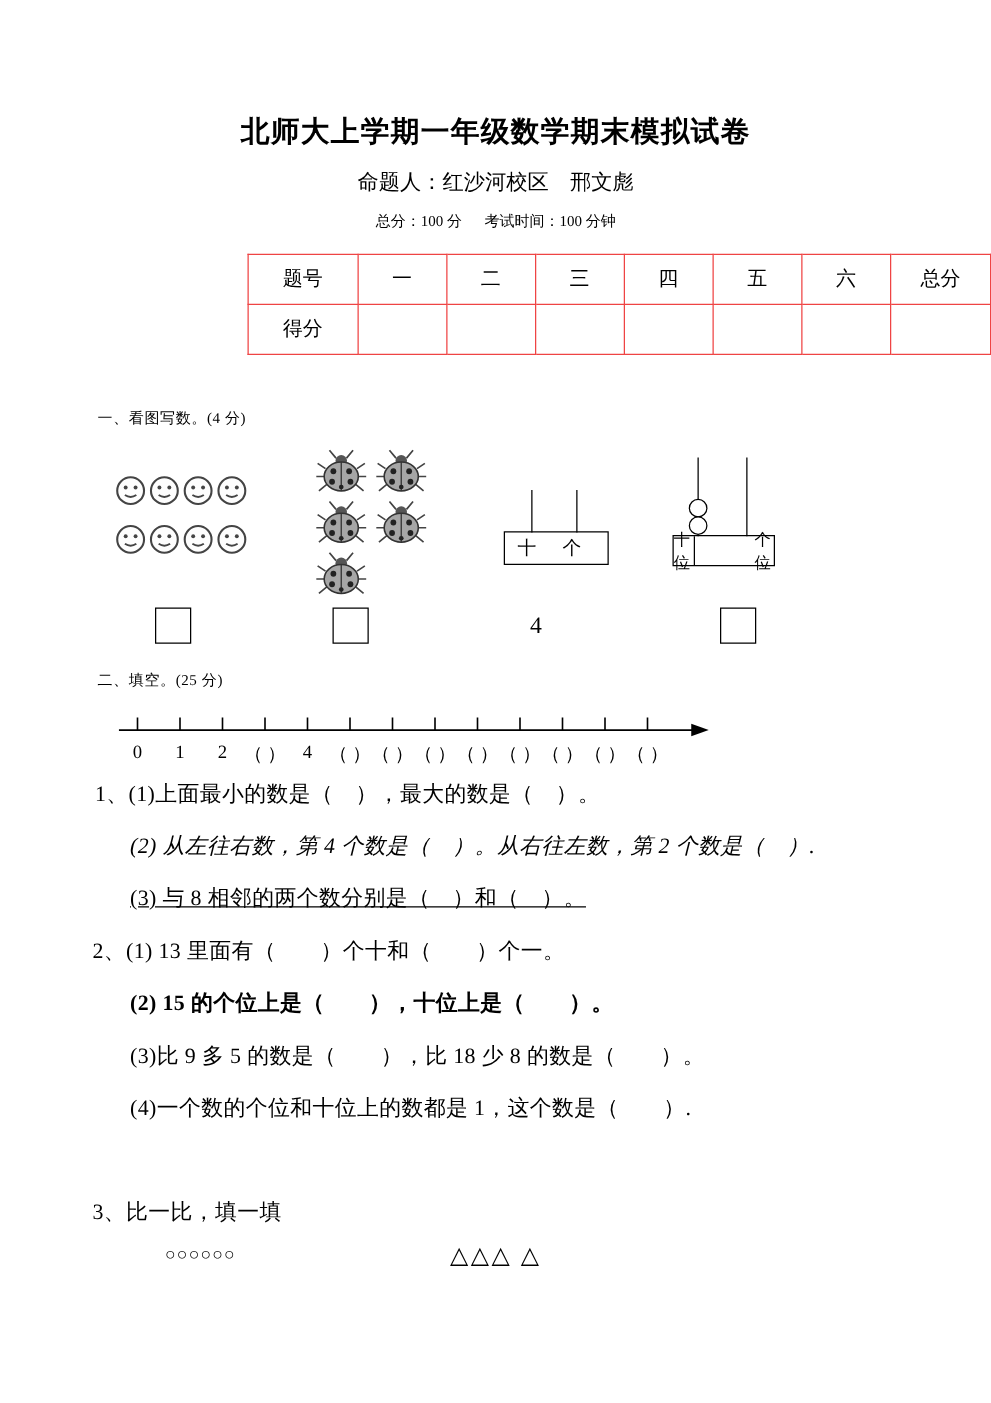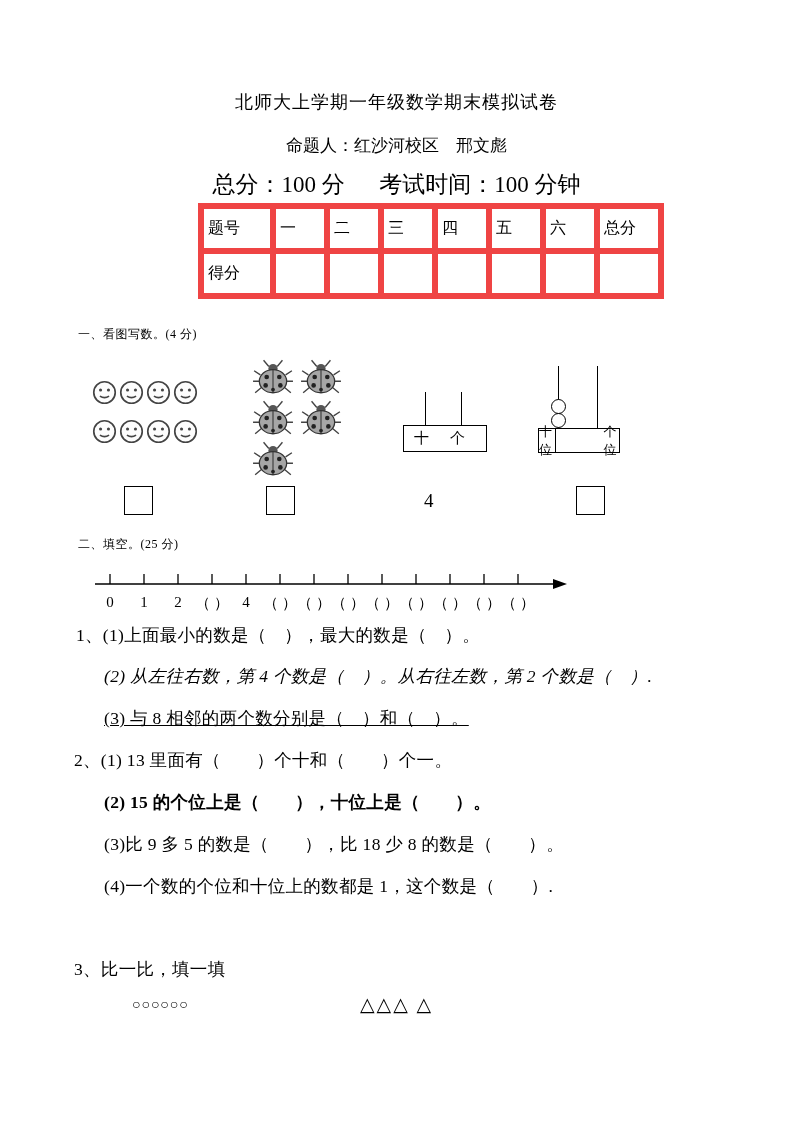--- a/index.html
+++ b/index.html
@@ -7,40 +7,41 @@
     position:relative;
     width:793px;height:1122px;
     margin:0 auto;
     background:#ffffff;
     font-family:"Liberation Serif","DejaVu Serif",serif;
     color:#000;
     overflow:hidden;
   }
   .title{
     position:absolute;top:90px;left:0;width:100%;
-    text-align:center;font-size:18px;font-weight:normal;margin:0;
+    text-align:center;font-size:23px;font-weight:bold;margin:0;
     letter-spacing:1px;
   }
   .proposer{
     position:absolute;top:134px;left:0;width:100%;
     text-align:center;font-size:17px;
   }
   .score-info{
     position:absolute;top:169px;left:0;width:100%;
-    text-align:center;font-size:23px;white-space:pre;
+    text-align:center;font-size:12px;white-space:pre;
   }
   table.score-table{
     position:absolute;top:203px;left:198px;
     border-collapse:collapse;
     font-size:16px;
   }
   table.score-table td{
-    border:6px solid #ef4444;
+    border:1px solid #ef4444;
     height:39px;
-    padding:0 4px;
+    text-align:center;
+    padding:0 16px;
   }
   td.c-label{width:58px;text-align:left;padding-left:8px;}
   td.c-num{width:40px;}
   td.c-total{width:50px;}
   .s-heading{
     position:absolute;font-size:12px;letter-spacing:0.5px;
   }
   
   .smiley-grid{
     position:absolute;left:92px;top:380px;width:112px;

